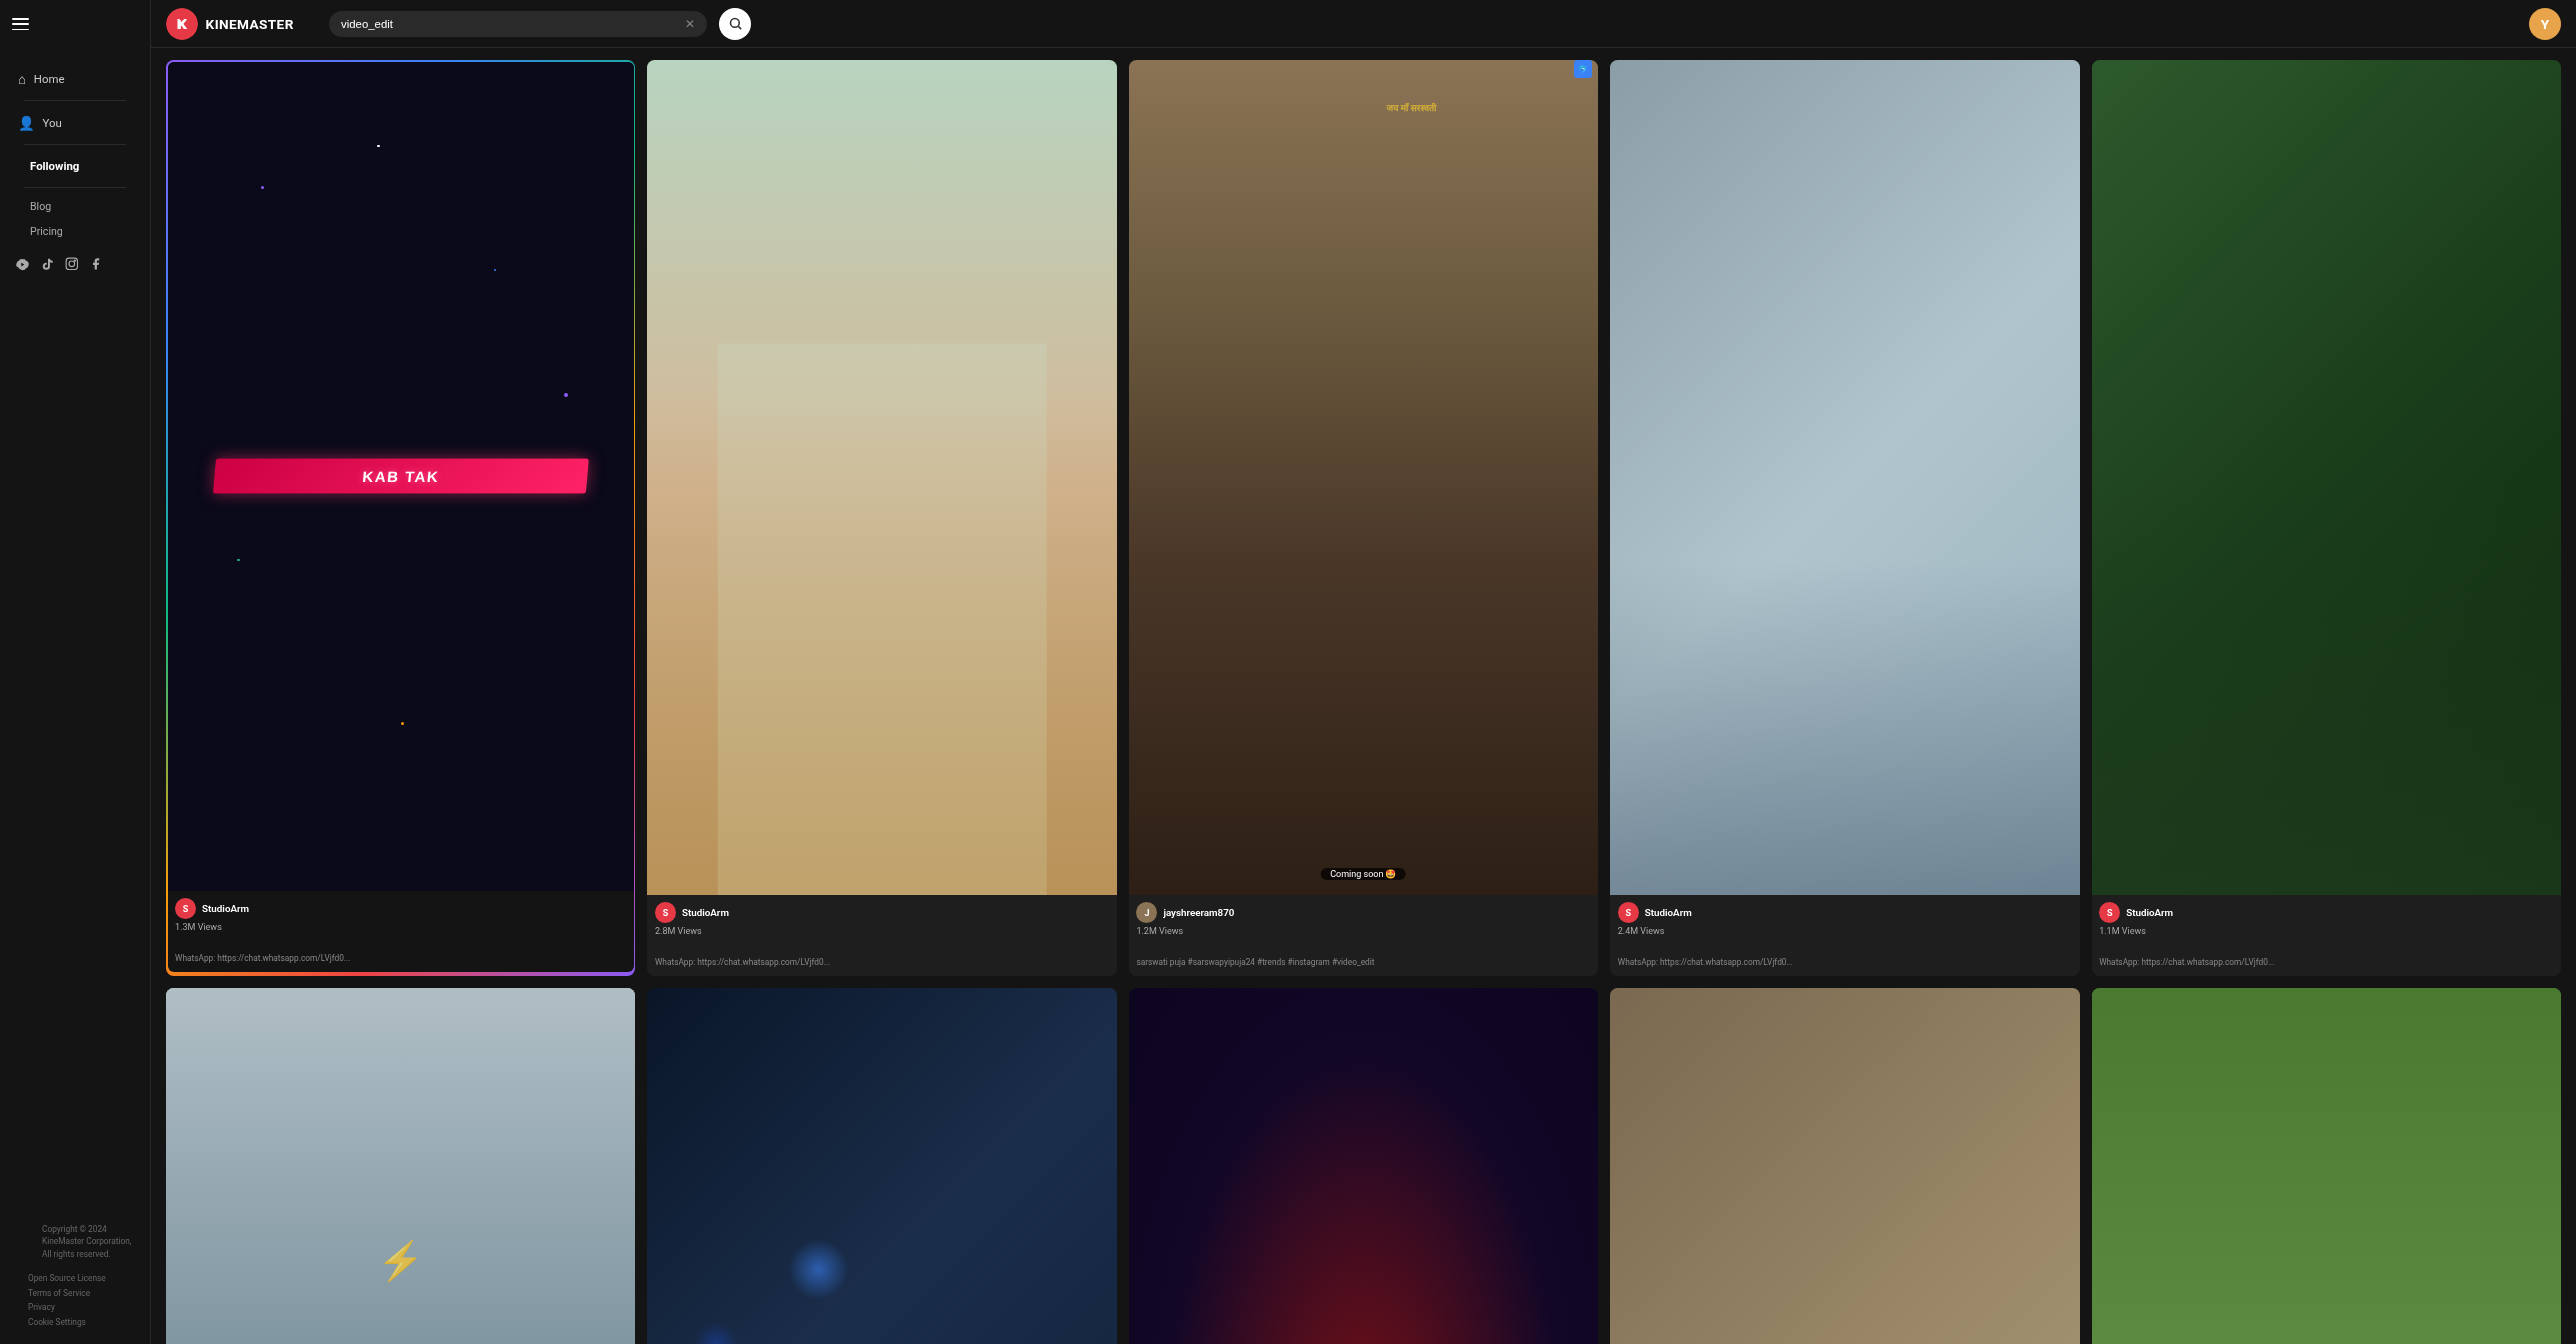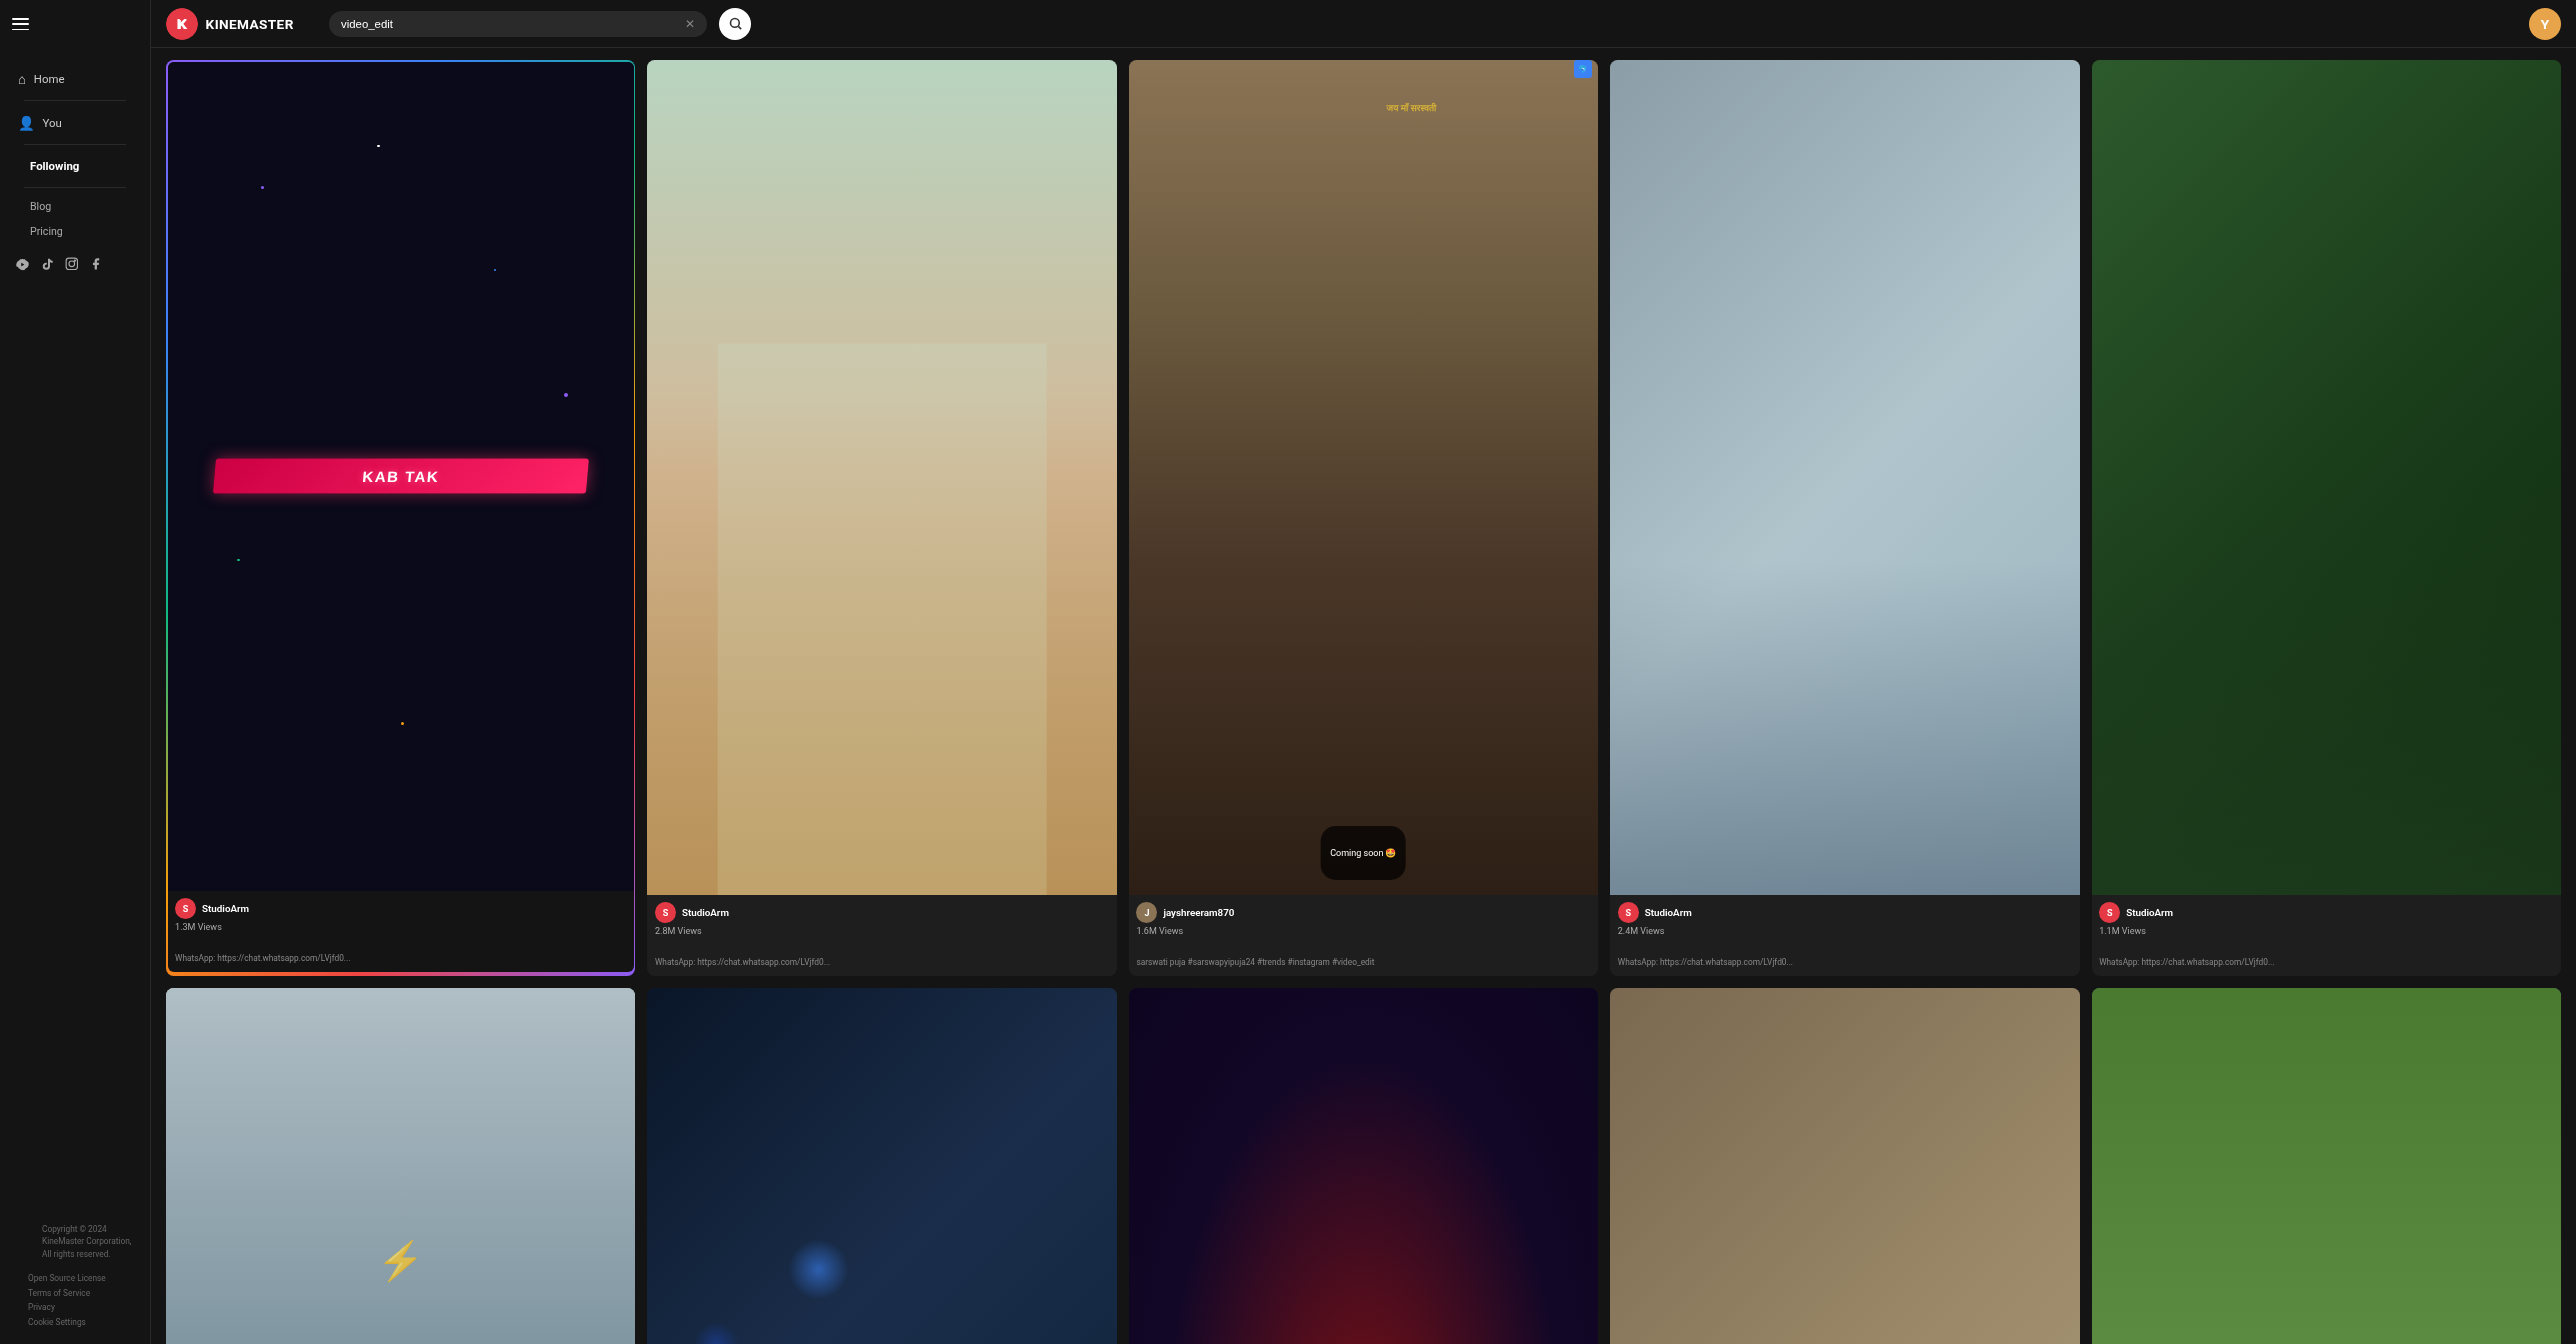--- a/index.html
+++ b/index.html
@@ -276,21 +276,21 @@
       background: linear-gradient(135deg, #3d6040 0%, #5a8060 50%, #7aa080 100%);
     }
 
     .coming-soon-badge {
       position: absolute;
       bottom: 15px;
       left: 50%;
       transform: translateX(-50%);
       background: rgba(0,0,0,0.7);
       color: #fff;
-      padding: 22px 9px;
+      padding: 1px 9px;
       border-radius: 15px;
       font-size: 9px;
       white-space: nowrap;
       margin-top: 36px;
     }
 
     .dots-decoration {
       position: absolute;
       width: 100%;
       height: 100%;
@@ -508,21 +508,21 @@
         <div class="video-thumb thumb-3" style="position:relative;aspect-ratio:9/16;">
           <div style="position:absolute;top:5%;left:50%;transform:translateX(-50%);color:#d4af37;font-size:9px;text-align:center;font-weight:700;line-height:1.4;margin-left:48px;">जय माँ सरस्वती</div>
           <div style="position:absolute;top:0;right:6px;width:18px;height:18px;background:#3b82f6;border-radius:3px;display:flex;align-items:center;justify-content:center;font-size:7.6px;">🐬</div>
           <div class="coming-soon-badge">Coming soon 🤩</div>
         </div>
         <div class="video-info">
           <div class="channel-row">
             <div class="channel-avatar" style="background:#8b7355;">J</div>
             <span class="channel-name">jayshreeram870</span>
           </div>
-          <div class="view-count">1.6M Views</div>
+          <div class="view-count">1.2M Views</div>
           <div class="video-desc">sarswati puja #sarswapyipuja24 #trends #instagram #video_edit</div>
         </div>
       </div>
 
       <div class="video-card">
         <div class="video-thumb thumb-4" style="position:relative;aspect-ratio:9/16;">
           <div style="position:absolute;bottom:0;width:100%;height:40%;background:linear-gradient(to top,rgba(80,100,120,0.6),transparent);"></div>
         </div>
         <div class="video-info">
           <div class="channel-row">

